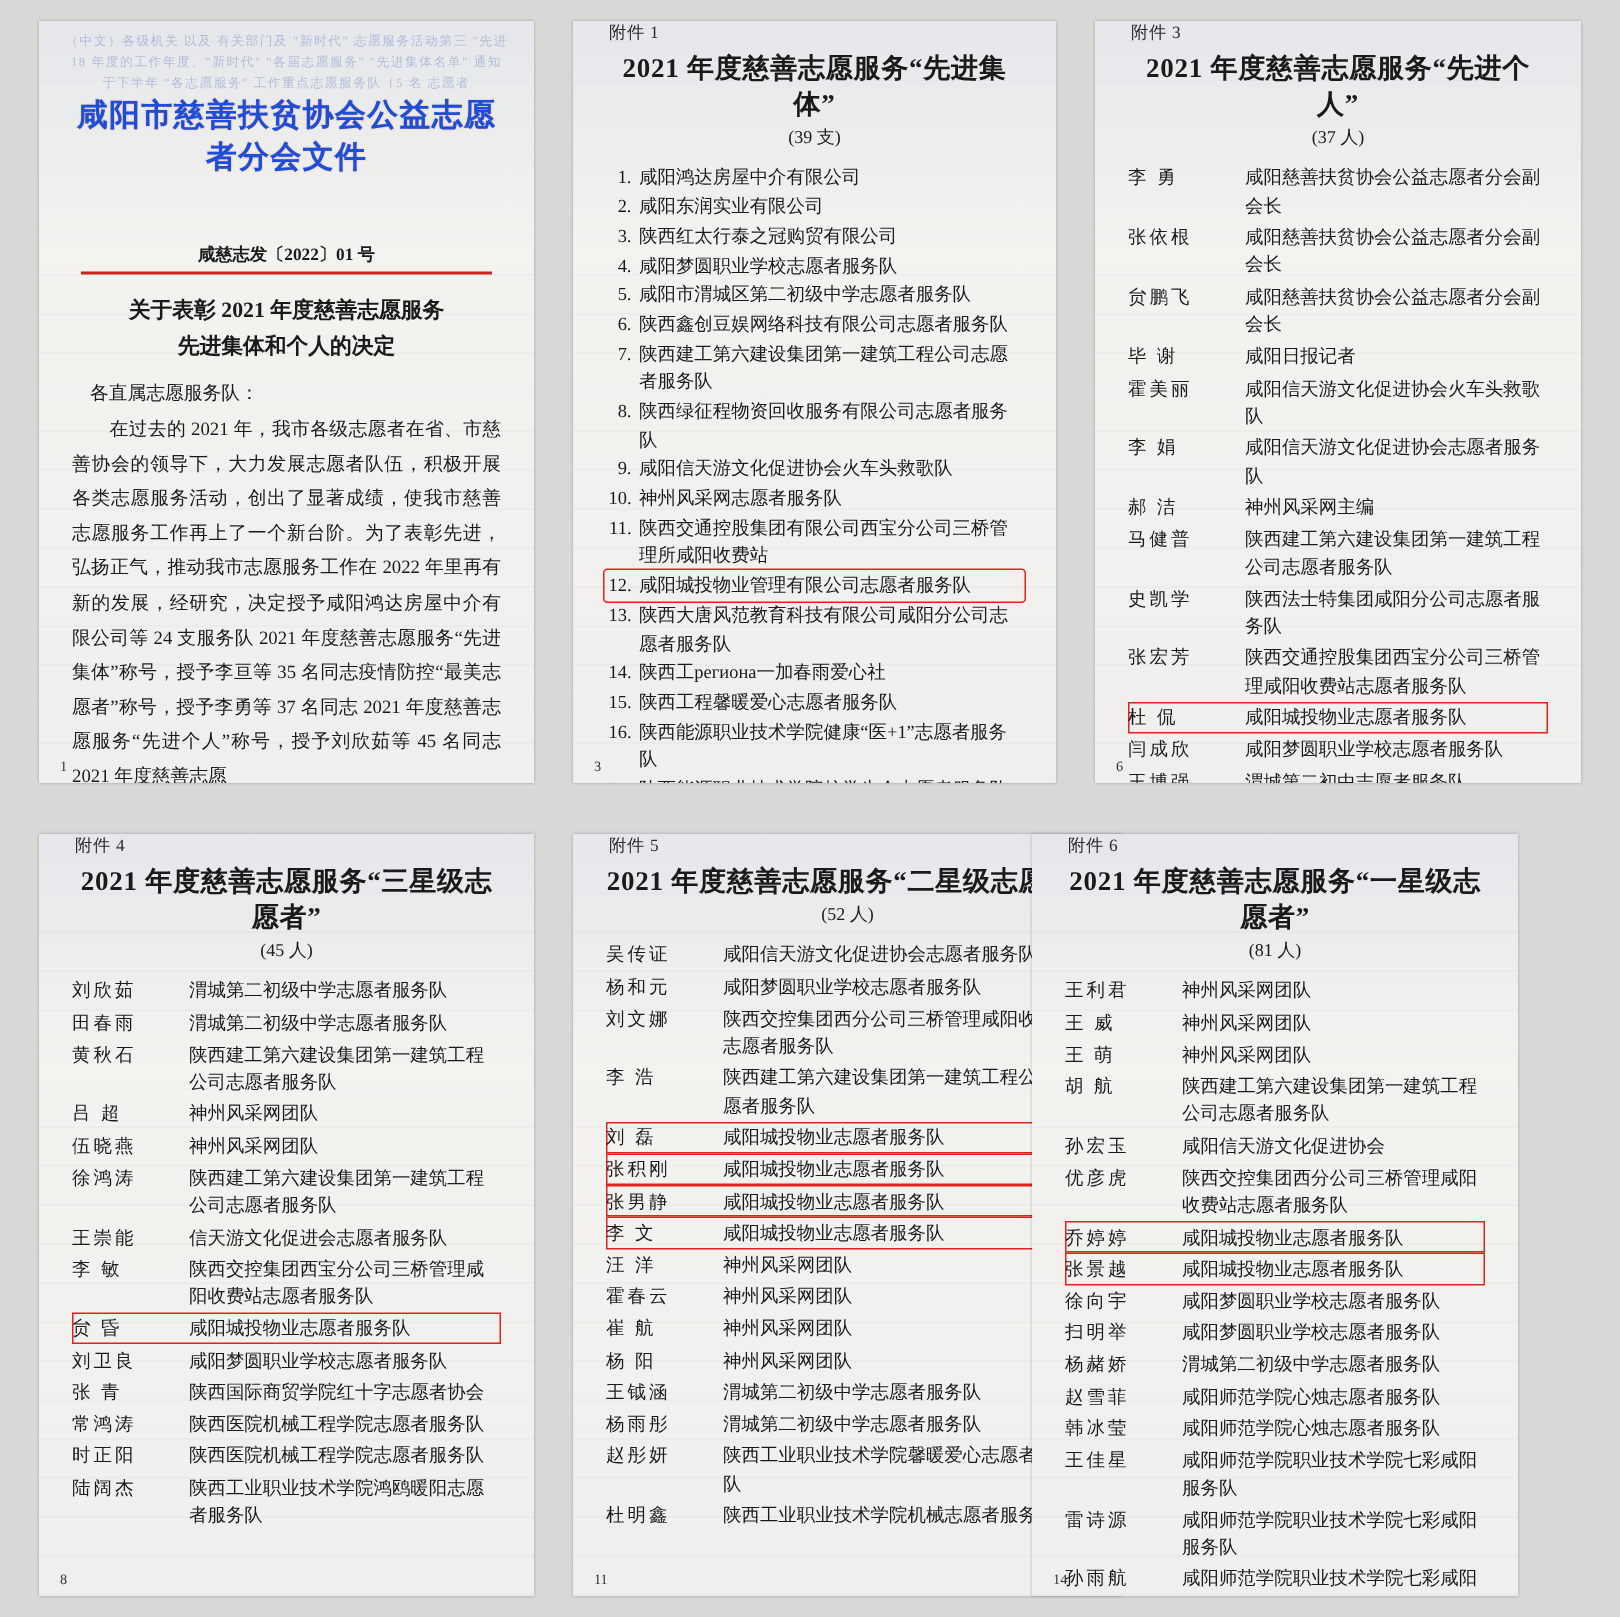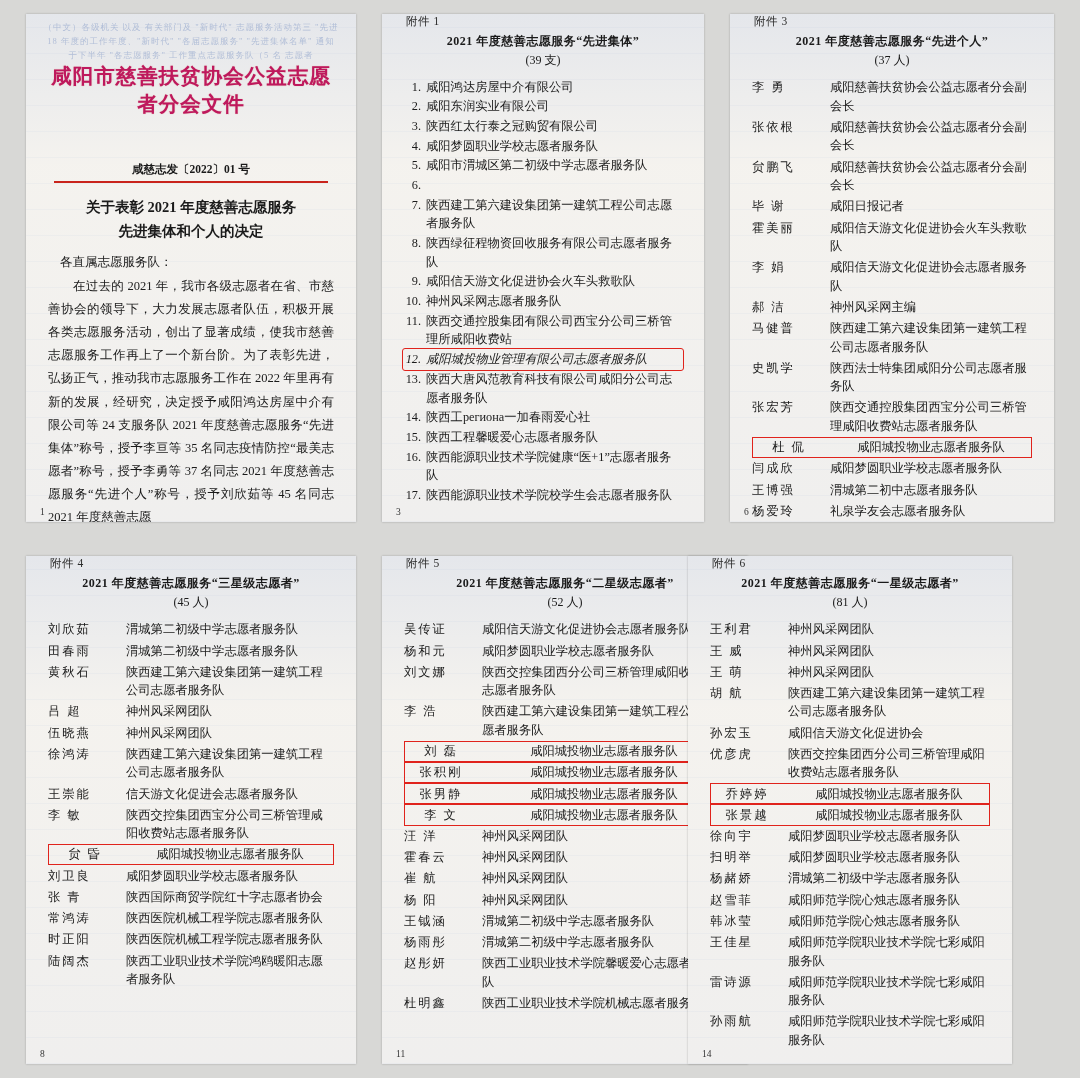--- a/index.html
+++ b/index.html
@@ -22,47 +22,47 @@
     position:absolute;inset:0;
     background:
       repeating-linear-gradient(0deg, rgba(120,150,200,.055) 0px, rgba(120,150,200,.055) 1px, transparent 1px, transparent 26px),
       linear-gradient(180deg, rgba(200,210,230,.35), rgba(248,246,242,.1) 30%, rgba(230,232,238,.3));
     pointer-events:none;
   }
   .pad{position:relative;padding:0 22px 10px 22px;}
 
   .attach-no{font-size:11.5px;color:#2b2b2b;margin:0 0 4px 2px;letter-spacing:.5px;}
   .doc-title{
-    text-align:center;font-weight:bold;font-size:12px;letter-spacing:.5px;
+    text-align:center;font-weight:bold;font-size:18px;letter-spacing:.5px;
     margin:4px 0 2px 0;
   }
   .doc-sub{text-align:center;font-size:12px;margin:0 0 8px 0;}
 
   ul.listing{list-style:none;margin:0;padding:0;}
   ul.listing li{
     font-size:12.3px;line-height:1.52;
     display:flex;gap:5px;align-items:flex-start;
     padding:.5px 0;
   }
   ul.listing li .num{width:17px;flex:0 0 17px;text-align:right;}
   ul.listing li .txt{flex:1 1 auto;}
 
   table.names{border-collapse:collapse;width:100%;}
   table.names td{
     font-size:12.3px;line-height:1.5;vertical-align:top;padding:1.4px 0;
   }
   table.names td.nm{width:74px;white-space:nowrap;letter-spacing:2px;}
   table.names td.org{padding-left:4px;}
   .hl-row td{position:relative;}
-  tr.hl-row{outline:1.6px solid #e0231c;outline-offset:-1px;text-align:center;}
-  li.hl-li{outline:1.6px solid #e0231c;outline-offset:1px;border-radius:1px;font-style:italic;}
+  tr.hl-row{outline:1.6px solid #e0231c;outline-offset:-1px;}
+  li.hl-li{outline:1.6px solid #e0231c;outline-offset:1px;border-radius:1px;}
 
   .pagenum{position:absolute;left:14px;bottom:5px;font-size:9.5px;color:#333;}
   .red-title{
-    color:#be185d;font-weight:bold;font-size:20.5px;text-align:center;
+    color:#1d4ed8;font-weight:bold;font-size:20.5px;text-align:center;
     letter-spacing:1px;margin:48px 0 0 0;
     text-shadow:0 0 1px rgba(201,36,28,.4);
   }
   .docno{text-align:center;font-size:11.5px;font-weight:bold;margin:44px 0 4px 0;}
   .redline{height:1.6px;background:#c9241c;margin:2px 6px 12px 6px;}
   .decision-title{
     text-align:center;font-weight:bold;font-size:14.5px;line-height:1.7;margin:0 0 10px 0;
   }
   .to{font-size:12.5px;margin:6px 0 4px 12px;}
   .para{font-size:12.5px;line-height:1.85;text-align:justify;text-indent:2em;margin:0;}
@@ -116,20 +116,21 @@
         <li>
           <span class="num">4.</span>
           <span class="txt">咸阳梦圆职业学校志愿者服务队</span>
         </li>
         <li>
           <span class="num">5.</span>
           <span class="txt">咸阳市渭城区第二初级中学志愿者服务队</span>
         </li>
         <li>
           <span class="num">6.</span>
+          <span class="txt">陕西鑫创豆娱网络科技有限公司志愿者服务队</span>
         </li>
         <li>
           <span class="num">7.</span>
           <span class="txt">陕西建工第六建设集团第一建筑工程公司志愿者服务队</span>
         </li>
         <li>
           <span class="num">8.</span>
           <span class="txt">陕西绿征程物资回收服务有限公司志愿者服务队</span>
         </li>
         <li>

